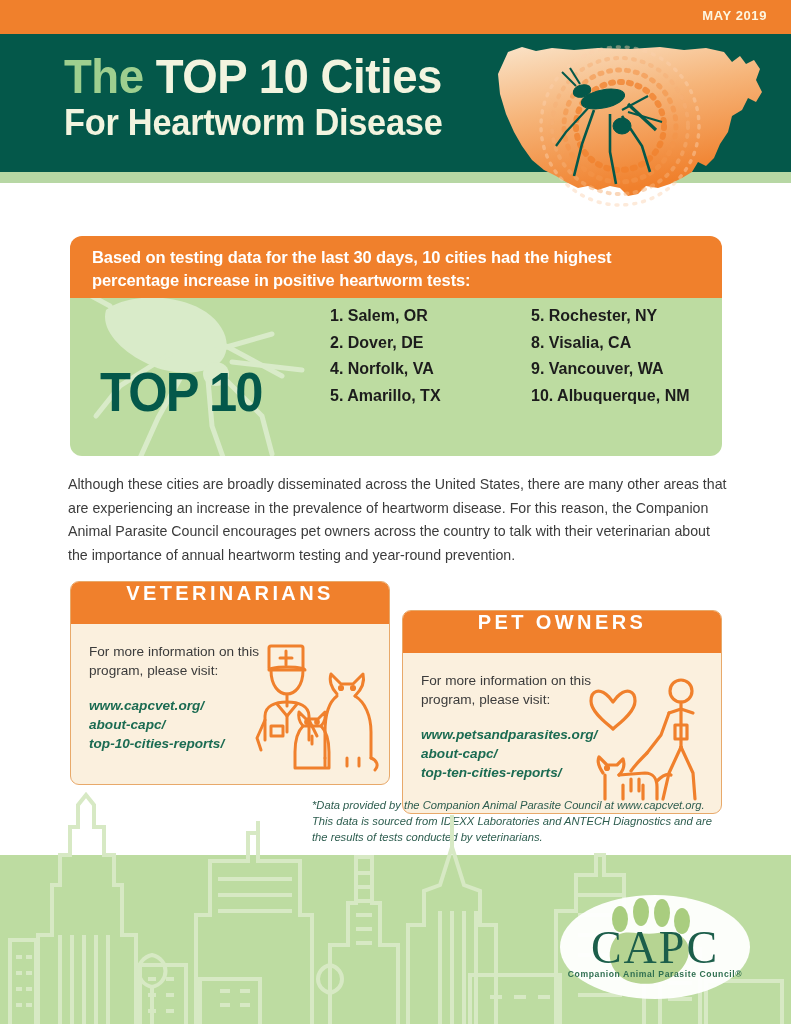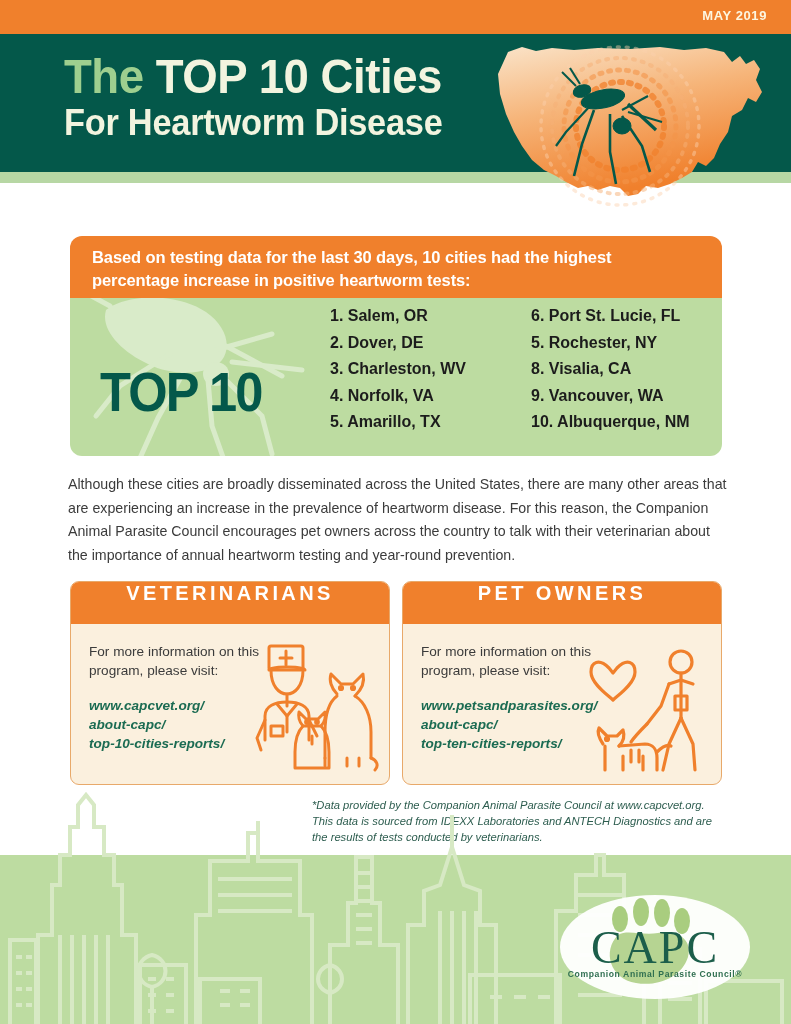--- a/index.html
+++ b/index.html
@@ -140,21 +140,21 @@
   
   .card {
     position: absolute; top: 581px;
     width: 320px; height: 204px;
     background: #fbf0de;
     border: 1px solid #e8a96a;
     border-radius: 9px;
     overflow: hidden;
   }
   .card.left { left: 70px; }
-  .card.right { left: 402px; }
+  .card.right { left: 402px; margin-top: 29px; }
   .card-header {
     height: 42px;
     background: #f0802c;
     display: flex; align-items: flex-start; justify-content: center;
   }
   .card-header-title {
     color: #ffffff;
     font-size: 20px; font-weight: bold;
     letter-spacing: 3.4px;
     font-family: "Liberation Sans Narrow", "Liberation Sans", sans-serif;
@@ -287,26 +287,24 @@
         <path d="M44 16 L18 2"></path>
       </g>
     </svg>
 
     <div class="top10-badge">TOP 10</div>
 
     <div class="city-cols">
       <div class="city-col left">
         <div class="city-item">1. Salem, OR</div>
         <div class="city-item">2. Dover, DE</div>
-        <div class="city-item">3. Charleston, WV</div>
         <div class="city-item">4. Norfolk, VA</div>
         <div class="city-item">5. Amarillo, TX</div>
       </div>
       <div class="city-col right">
-        <div class="city-item">6. Port St. Lucie, FL</div>
         <div class="city-item">5. Rochester, NY</div>
         <div class="city-item">8. Visalia, CA</div>
         <div class="city-item">9. Vancouver, WA</div>
         <div class="city-item">10. Albuquerque, NM</div>
       </div>
     </div>
   </div>
 
   <div class="body-para">Although these cities are broadly disseminated across the United States, there are many other areas that are experiencing an increase in the prevalence of heartworm disease. For this reason, the Companion Animal Parasite Council encourages pet owners across the country to talk with their veterinarian about the importance of annual heartworm testing and year-round prevention.</div>
 

